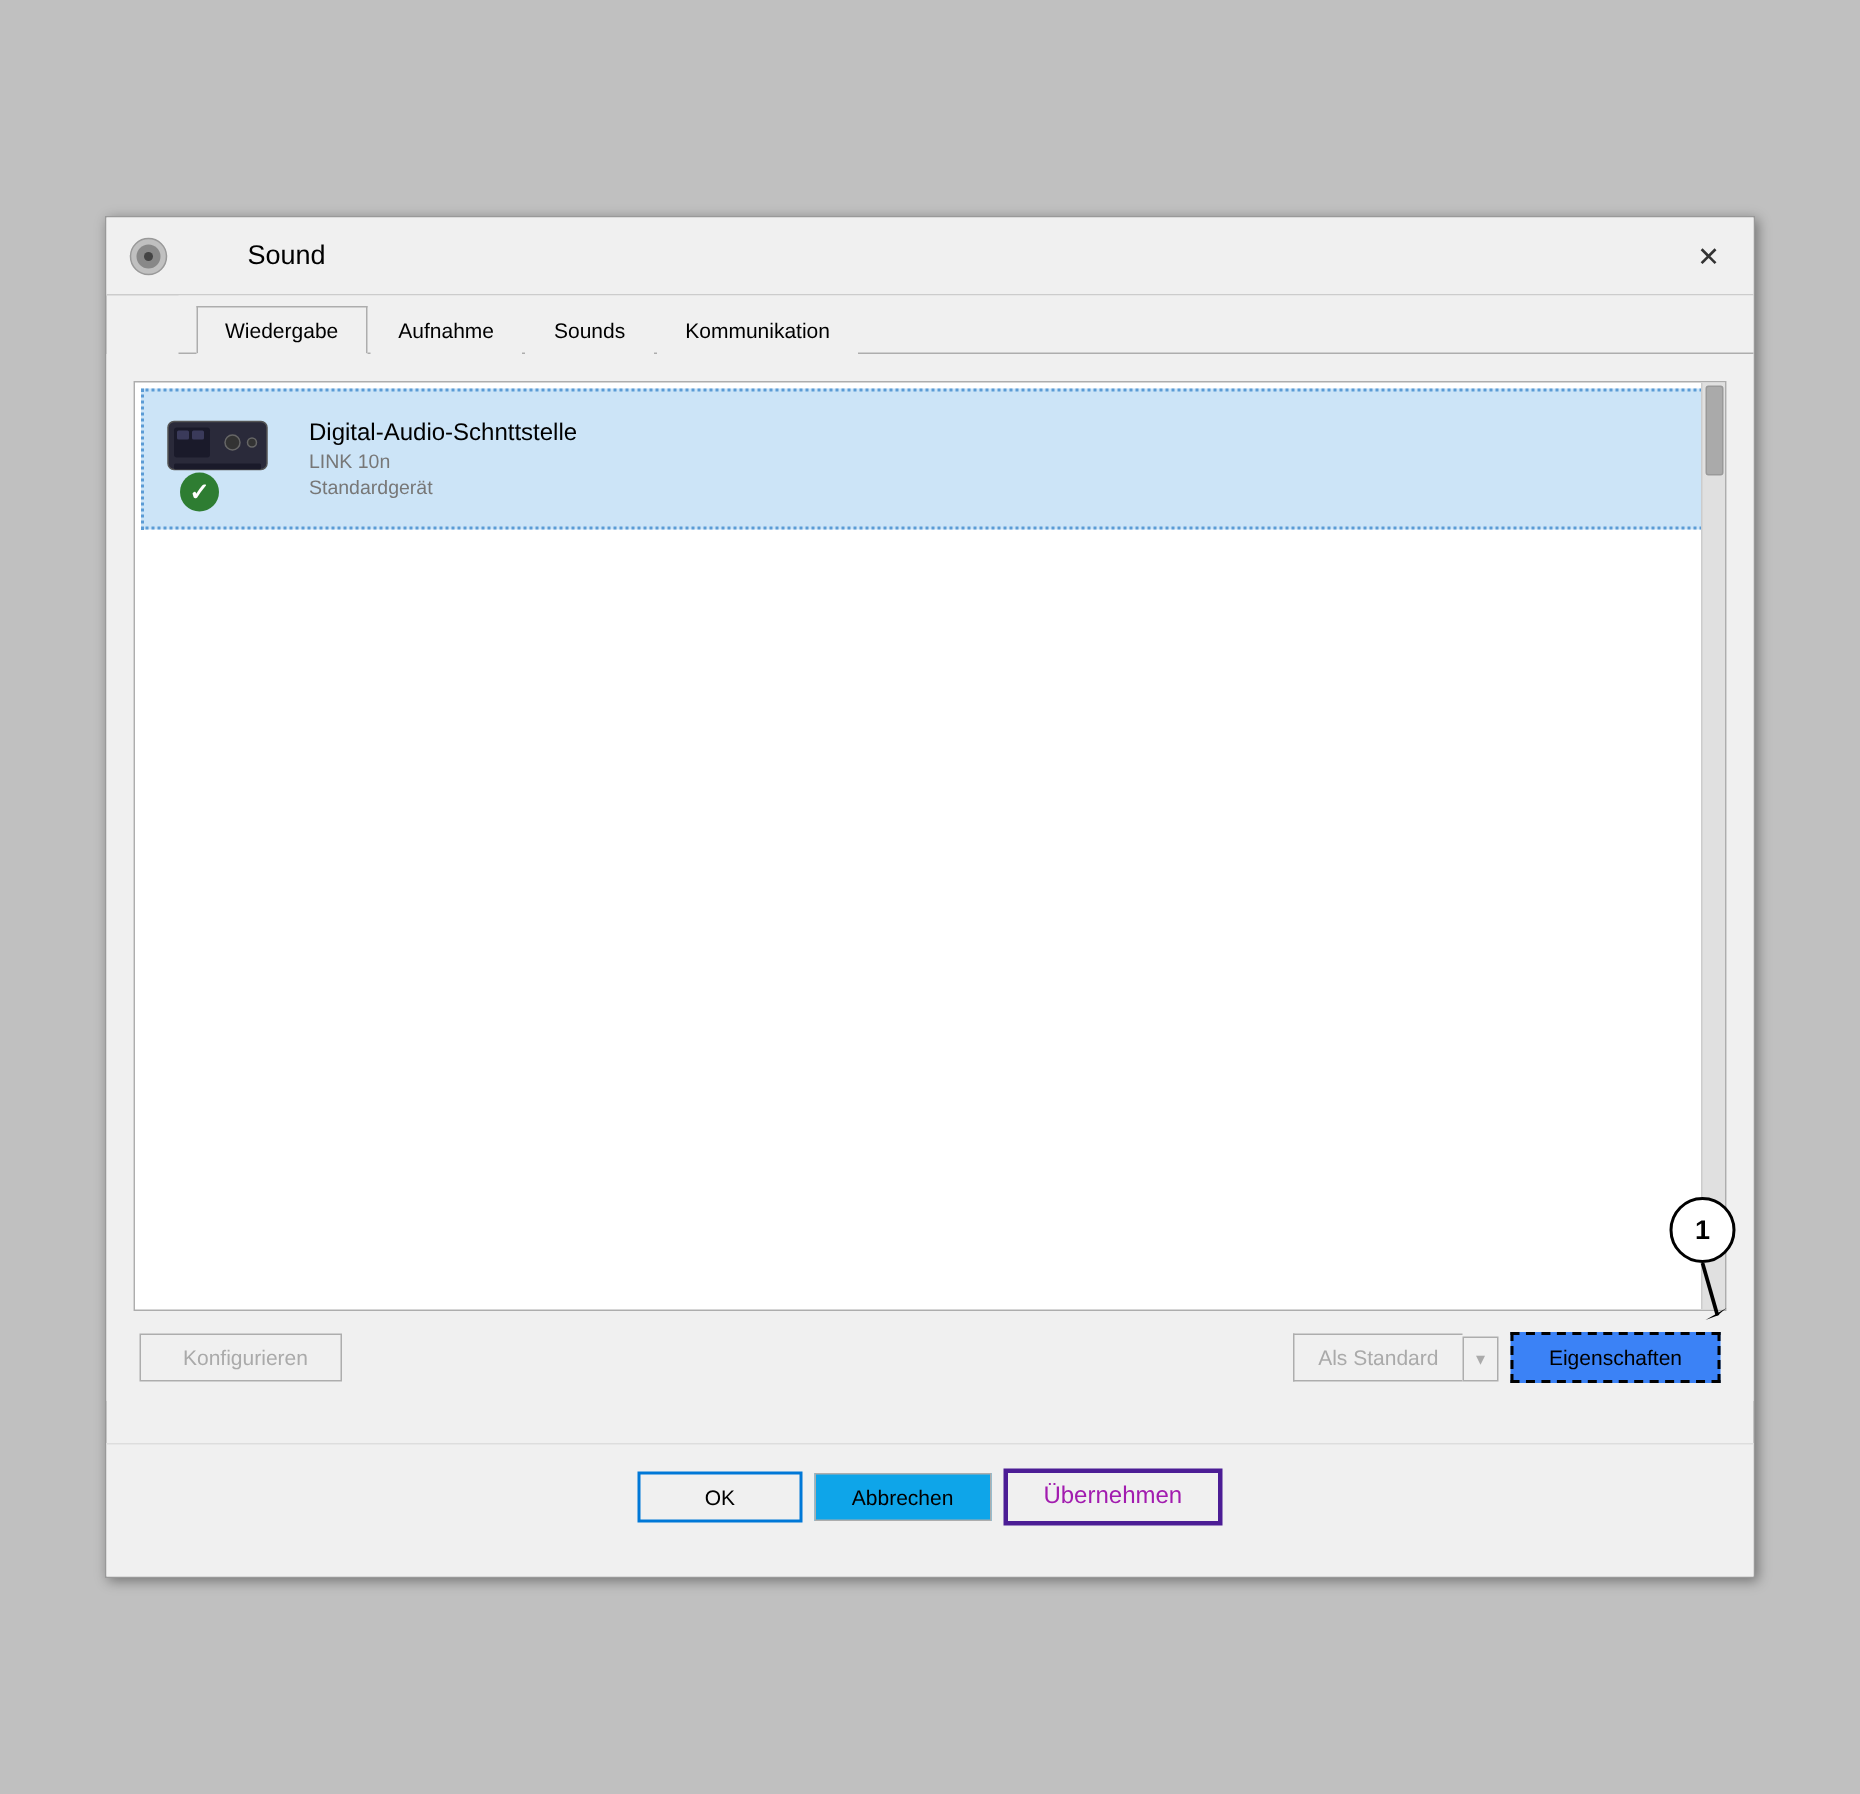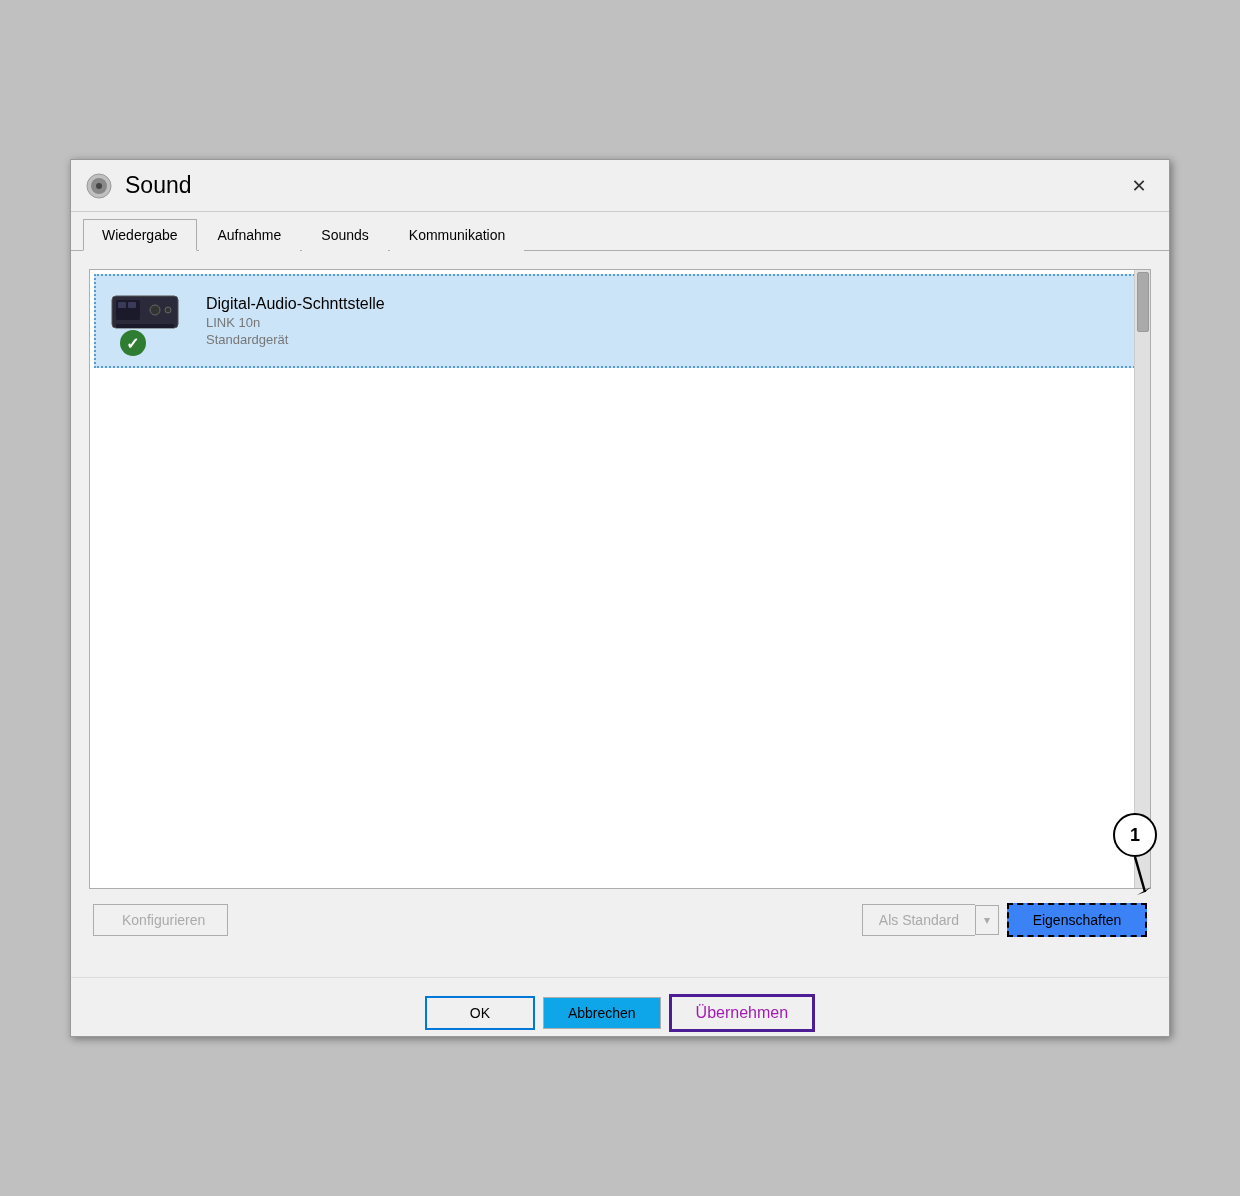--- a/index.html
+++ b/index.html
@@ -41,42 +41,44 @@
       justify-content: center;
     }
 
     .title-bar-icon svg {
       width: 28px;
       height: 28px;
     }
 
     .title-bar-title {
       flex: 1;
-      font-size: 23px;
-      color: #000;
+      font-size: 18px;
+      color: #000;
+      margin-left: 40px;
     }
 
     .title-bar-close {
       width: 36px;
       height: 36px;
       display: flex;
       align-items: center;
       justify-content: center;
       font-size: 18px;
       cursor: pointer;
       border: none;
       background: transparent;
       color: #333;
     }
 
     .tabs-bar {
       display: flex;
       border-bottom: 1px solid #adadad;
       padding: 6px 12px 0 12px;
       background: #f0f0f0;
+      margin-left: 48px;
     }
 
     .tab {
       padding: 7px 18px;
       border: 1px solid transparent;
       margin-right: 2px;
       cursor: pointer;
       font-size: 14px;
       background: #f0f0f0;
       position: relative;
@@ -207,21 +209,21 @@
     }
 
     .btn:disabled {
       color: #aaa;
       cursor: default;
       padding-left: 28px;
     }
 
     .btn-split {
       display: flex;
-      align-items: center;
+      align-items: flex-end;
     }
 
     .btn-split-main {
       padding: 7px 16px;
       font-size: 14px;
       border: 1px solid #adadad;
       background: #f0f0f0;
       cursor: pointer;
       color: #aaa;
       border-right: none;
@@ -247,21 +249,21 @@
       font-weight: 500;
     }
 
     .spacer { flex: 1; }
 
     .footer-buttons {
       display: flex;
       justify-content: center;
       align-items: center;
       gap: 8px;
-      padding: 16px 18px 4px;
+      padding: 16px 18px 34px;
       background: #f0f0f0;
       border-top: 1px solid #ddd;
       margin-top: 28px;
     }
 
     .btn-ok {
       padding: 7px 36px;
       font-size: 14px;
       border: 2px solid #0078d7;
       background: #f0f0f0;

